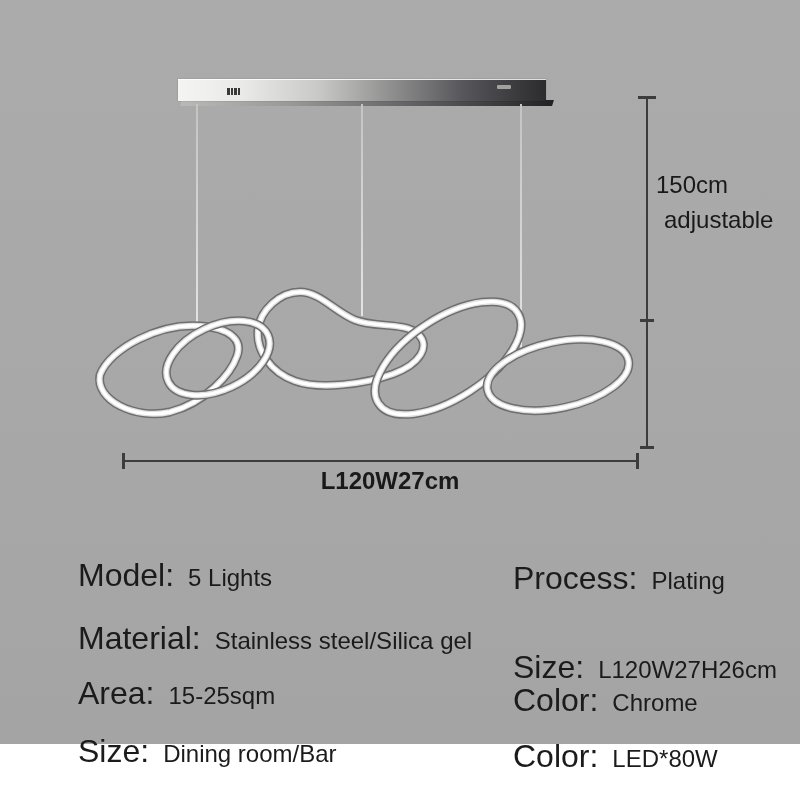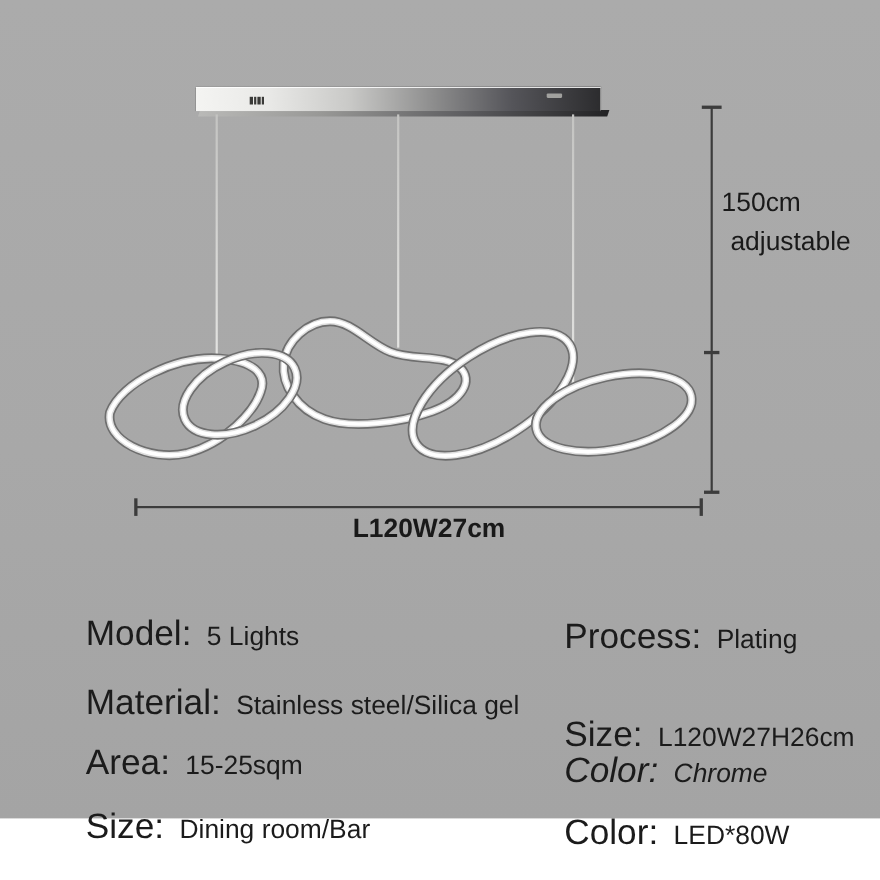--- a/index.html
+++ b/index.html
@@ -125,20 +125,20 @@
   <div class="abs spec-row" style="left:78px;top:733px;">
     <span class="spec-label">Size:</span><span class="spec-value">Dining room/Bar</span>
   </div>
 
   <div class="abs spec-row" style="left:513px;top:560px;">
     <span class="spec-label">Process:</span><span class="spec-value">Plating</span>
   </div>
   <div class="abs spec-row" style="left:513px;top:625px;margin-top:24px;">
     <span class="spec-label">Size:</span><span class="spec-value">L120W27H26cm</span>
   </div>
-  <div class="abs spec-row" style="left:513px;top:682px;font-style:italic;">
+  <div class="abs spec-row" style="left:513px;top:682px;">
     <span class="spec-label">Color:</span><span class="spec-value">Chrome</span>
   </div>
   <div class="abs spec-row" style="left:513px;top:738px;">
     <span class="spec-label">Color:</span><span class="spec-value">LED*80W</span>
   </div>
 
 </div>
 
 </body></html>

